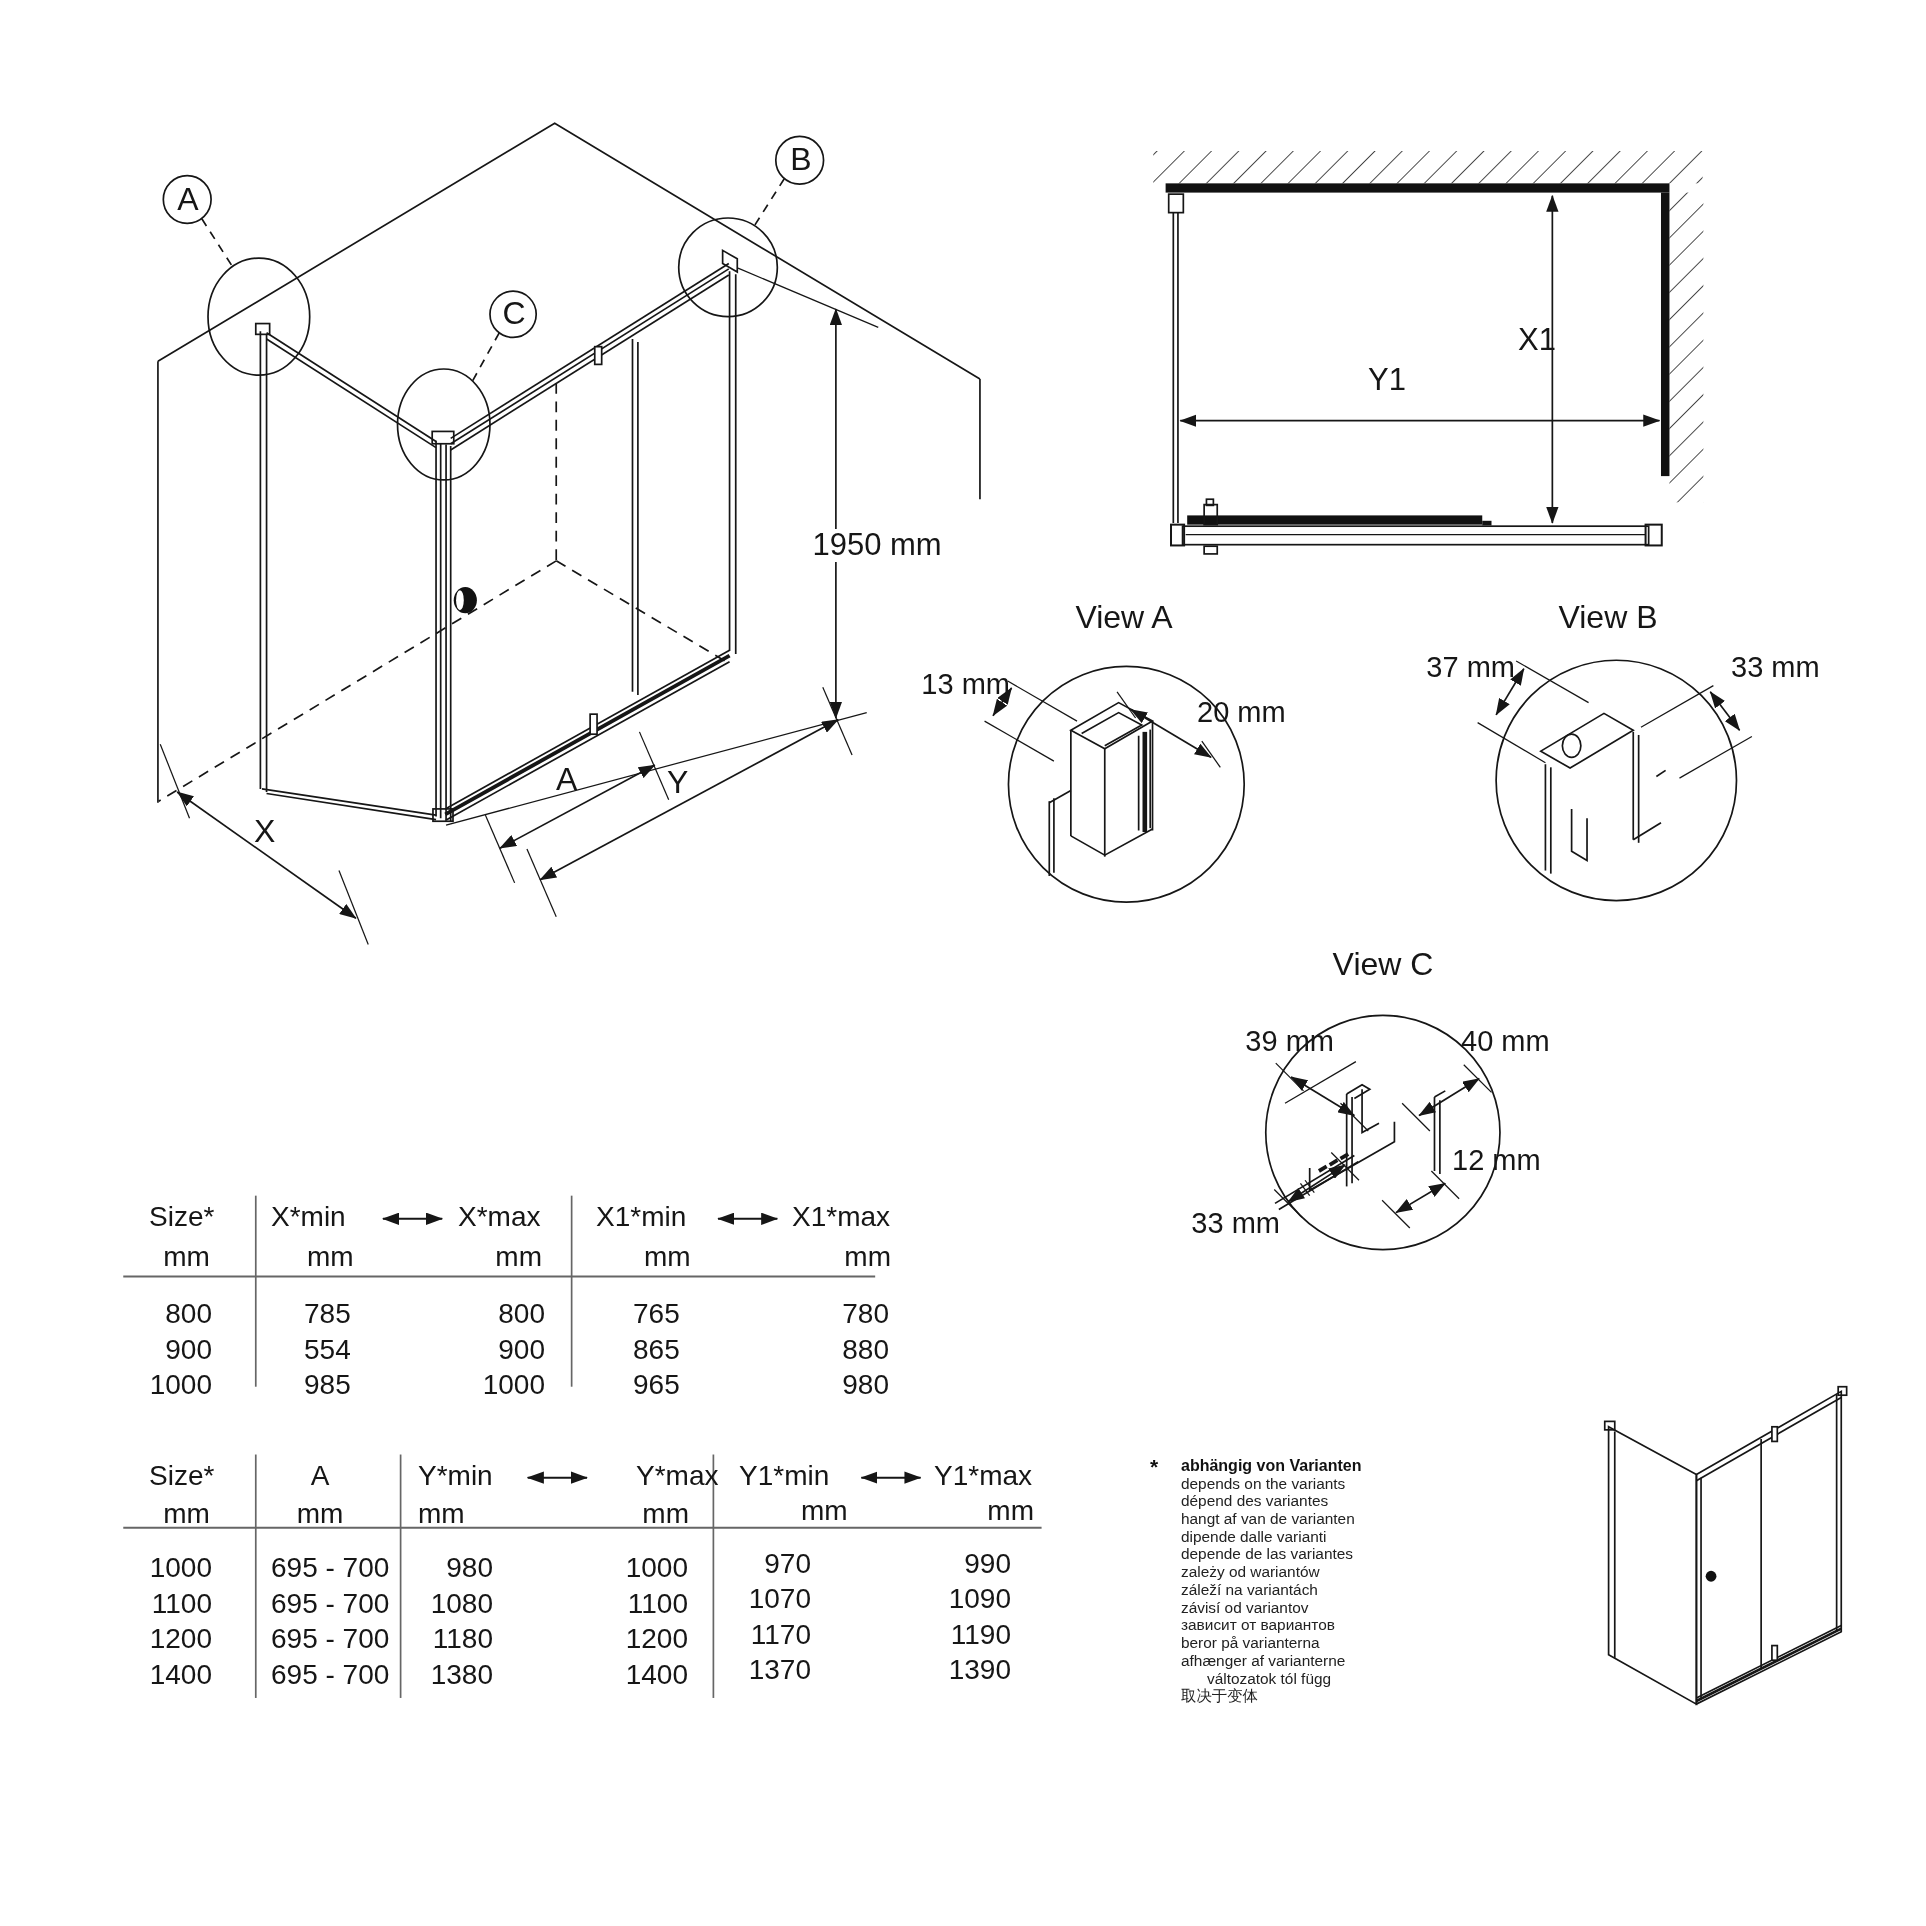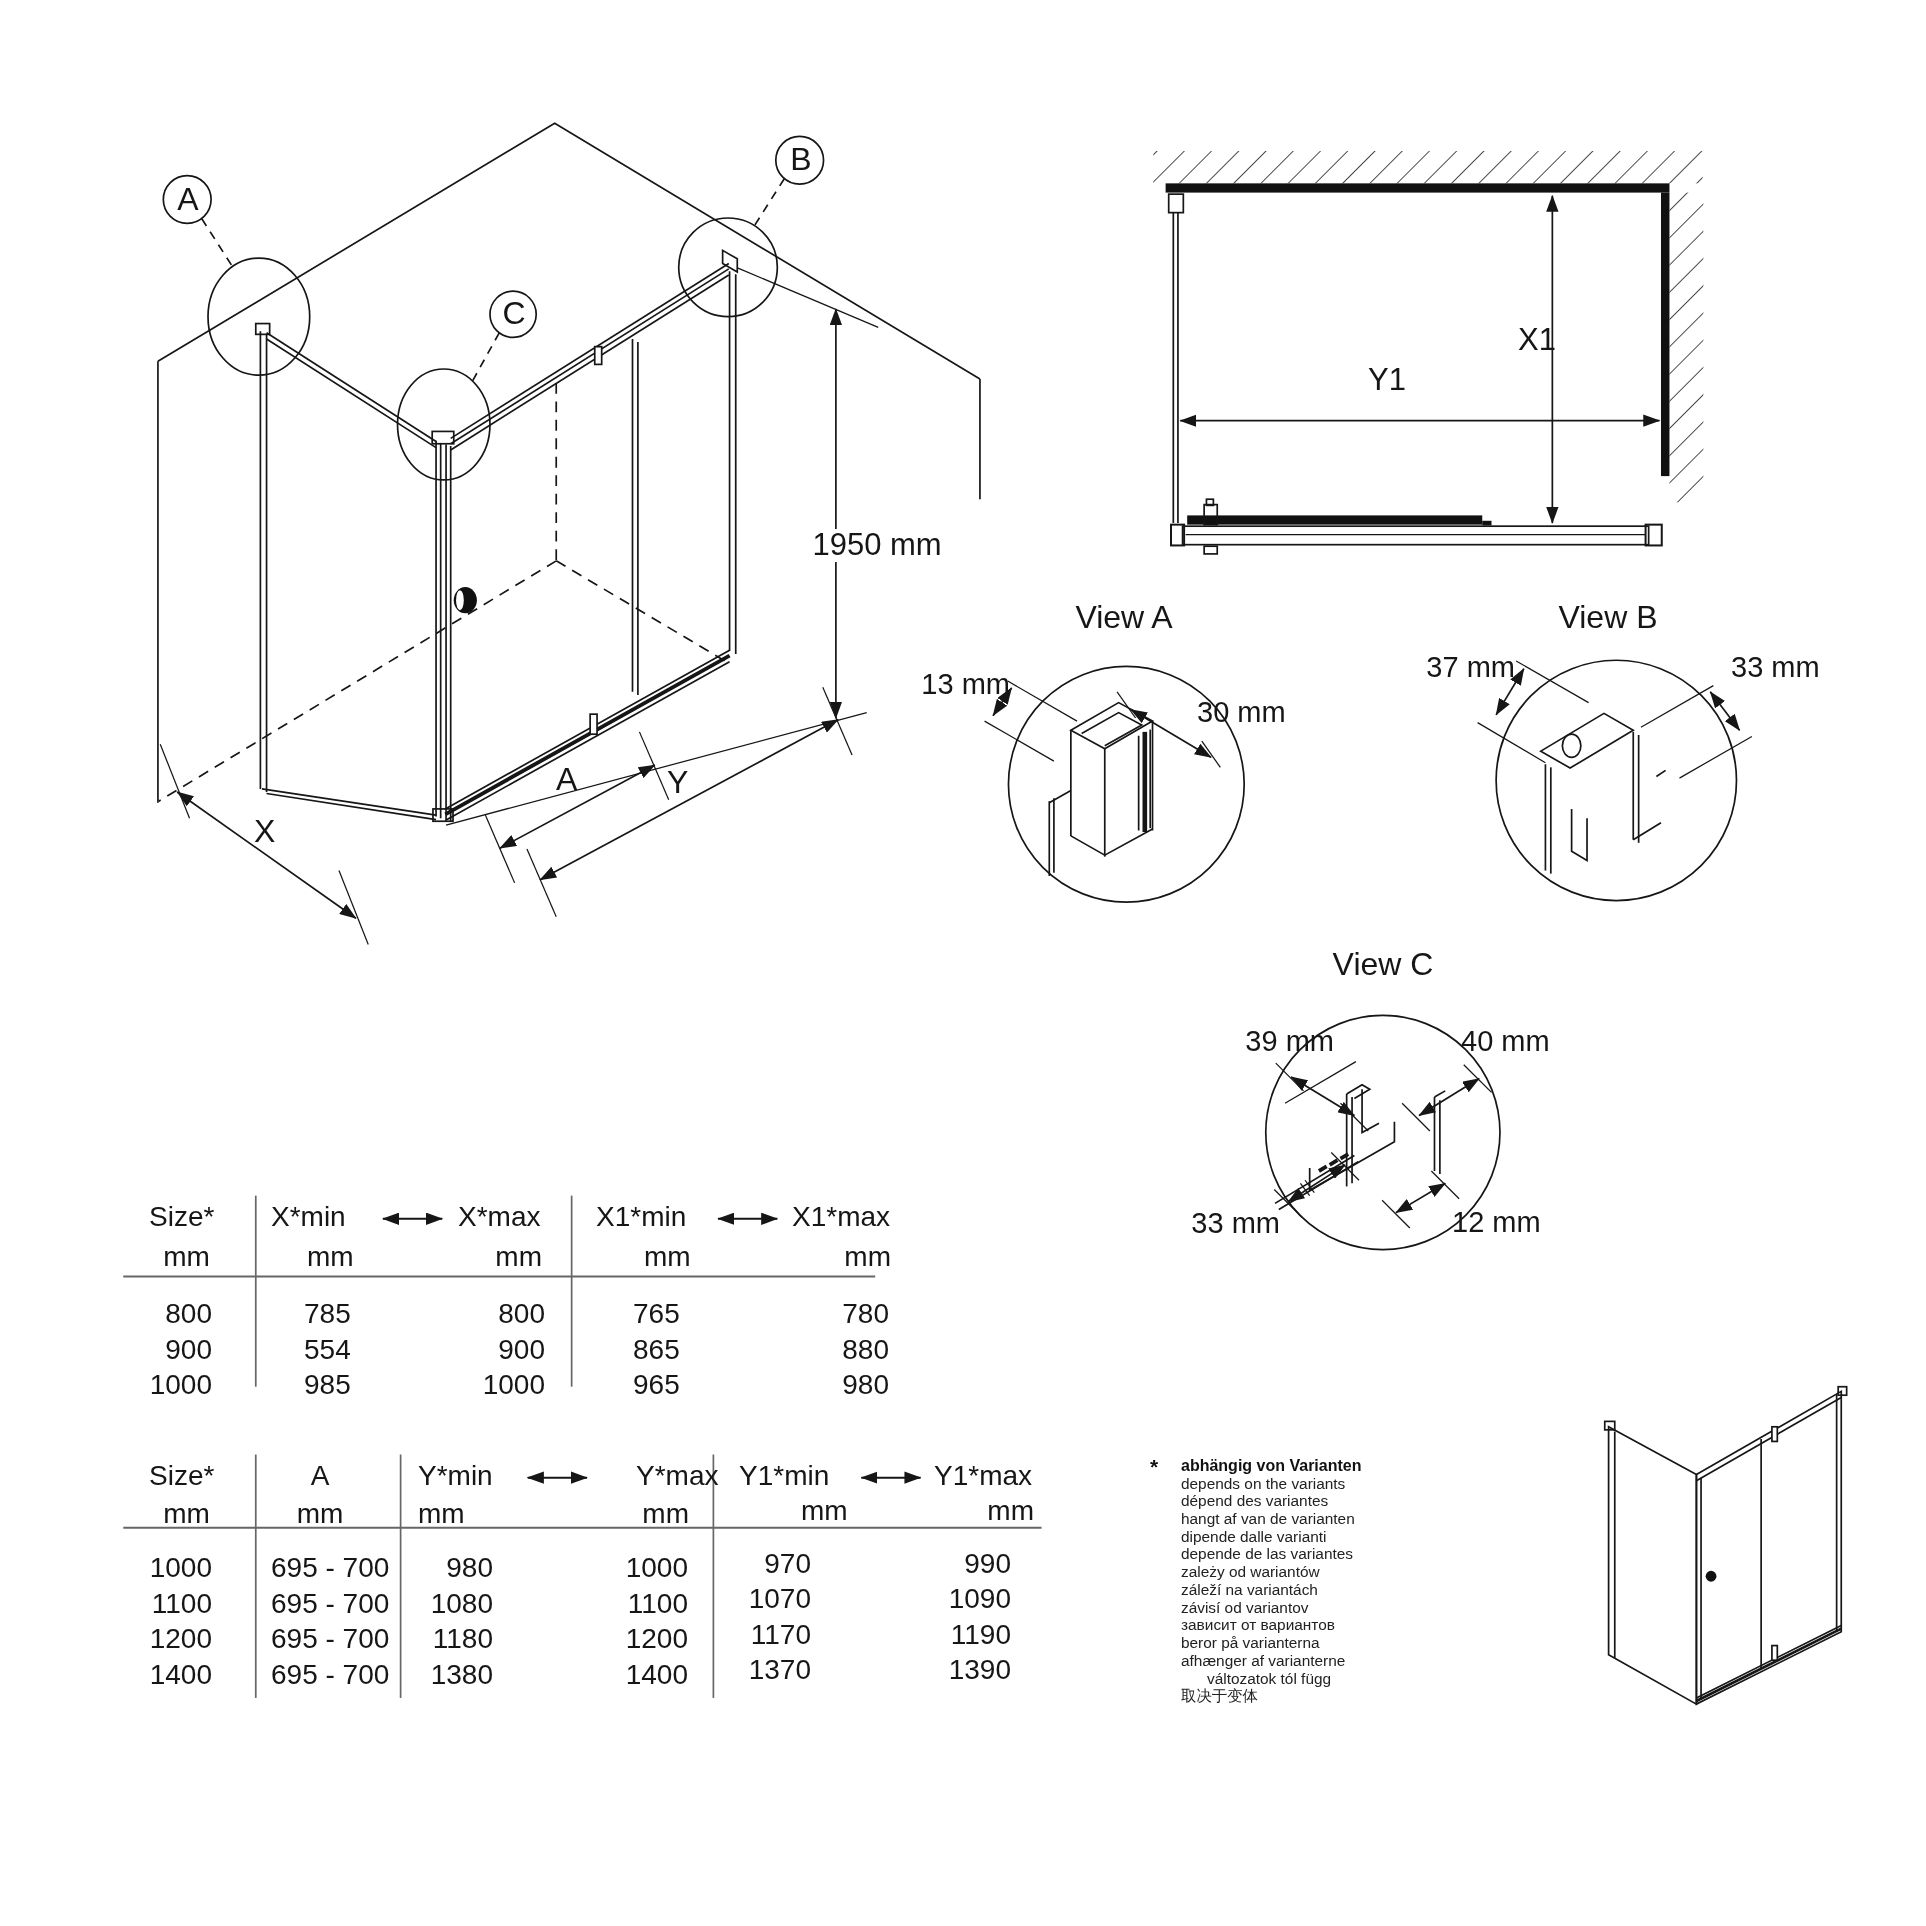--- a/index.html
+++ b/index.html
@@ -274,27 +274,27 @@
 <div class="lbl axis" style="left:667px;top:766px;">Y</div>
 
 <div class="lbl dim-big" style="left:1498px;top:324px;margin-left:20px;">X1</div>
 <div class="lbl dim-big" style="left:1368px;top:364px;">Y1</div>
 
 <div class="lbl vtitle" style="left:1039px;top:601px;">View A</div>
 <div class="lbl vtitle" style="left:1523px;top:601px;">View B</div>
 <div class="lbl vtitle" style="left:1298px;top:948px;">View C</div>
 
 <div class="lbl dim right" style="left:902px;top:669px;width:108px;">13 mm</div>
-<div class="lbl dim" style="left:1197px;top:697px;">30 mm</div>
+<div class="lbl dim" style="left:1197px;top:697px;">20 mm</div>
 <div class="lbl dim right" style="left:1407px;top:652px;width:108px;">37 mm</div>
 <div class="lbl dim" style="left:1731px;top:652px;">33 mm</div>
 <div class="lbl dim right" style="left:1231px;top:1026px;width:103px;">39 mm</div>
 <div class="lbl dim" style="left:1461px;top:1026px;">40 mm</div>
 <div class="lbl dim right" style="left:1177px;top:1208px;width:103px;">33 mm</div>
-<div class="lbl dim" style="left:1452px;top:1207px;">12 mm</div>
+<div class="lbl dim" style="left:1452px;top:1145px;">12 mm</div>
 
 <div>
   <div class="lbl th" style="left:149px;top:1202px;">Size*</div>
   <div class="lbl th" style="left:271px;top:1202px;">X*min</div>
   <div class="lbl th" style="left:458px;top:1202px;">X*max</div>
   <div class="lbl th" style="left:596px;top:1202px;">X1*min</div>
   <div class="lbl th" style="left:792px;top:1202px;">X1*max</div>
   <div class="lbl th center" style="left:149px;top:1242px;width:75px;">mm</div>
   <div class="lbl th" style="left:307px;top:1242px;">mm</div>
   <div class="lbl th right" style="left:465px;top:1242px;width:77px;">mm</div>

